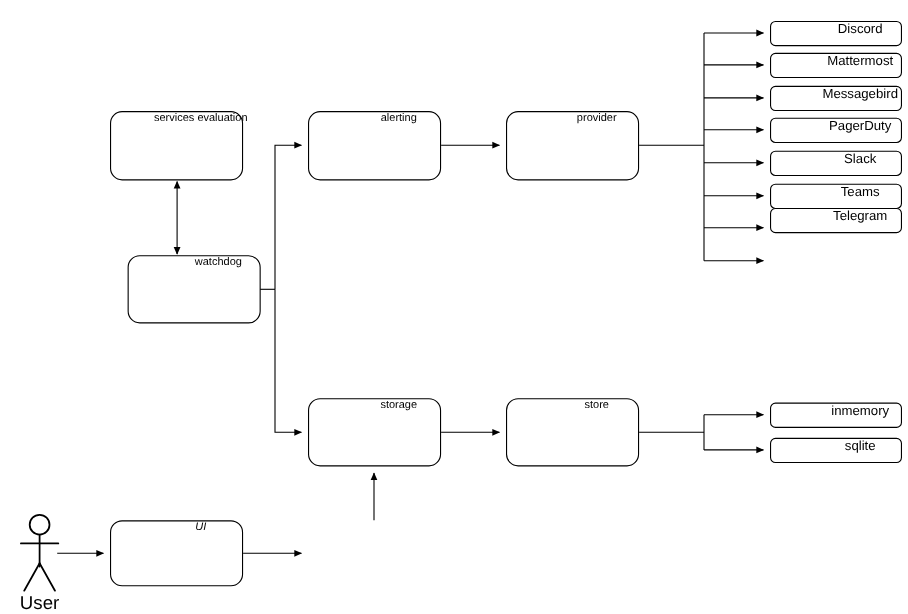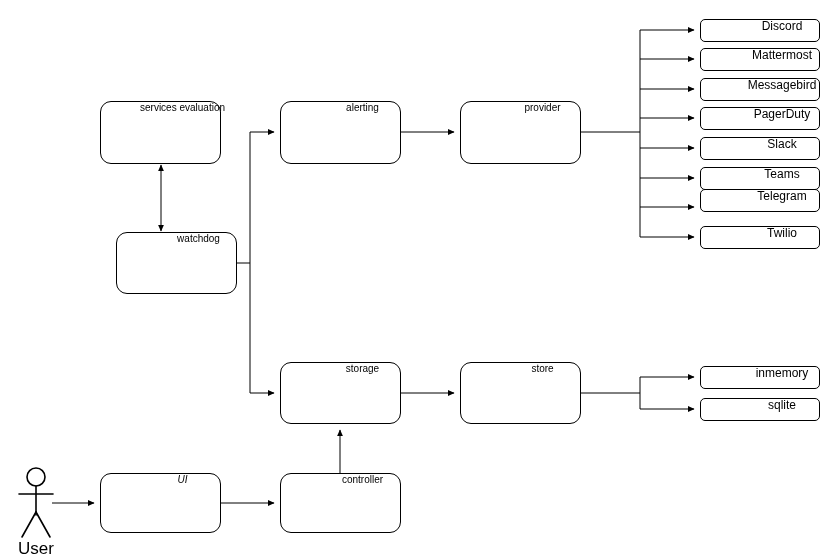--- a/index.html
+++ b/index.html
@@ -145,23 +145,20 @@
   </div>
 
   <div class="node rounded-lg module" style="left:460px; top:362px; width:121px; height:62px;">
     <span class="node-label">store</span>
   </div>
 
   <div class="node rounded-lg module" style="left:100px; top:473px; width:121px; height:60px;font-style:italic;">
     <span class="node-label">UI</span>
   </div>
 
-  <div class="node rounded-lg module" style="left:280px; top:473px; width:121px; height:60px;">
-    <span class="node-label">controller</span>
-  </div>
 
   <div class="node rounded-sm leaf" style="left:700px; top:19px; width:120px; height:23px;">
     <span class="node-label">Discord</span>
   </div>
   <div class="node rounded-sm leaf" style="left:700px; top:48px; width:120px; height:23px;">
     <span class="node-label">Mattermost</span>
   </div>
   <div class="node rounded-sm leaf" style="left:700px; top:78px; width:120px; height:23px;">
     <span class="node-label">Messagebird</span>
   </div>
@@ -170,23 +167,20 @@
   </div>
   <div class="node rounded-sm leaf" style="left:700px; top:137px; width:120px; height:23px;">
     <span class="node-label">Slack</span>
   </div>
   <div class="node rounded-sm leaf" style="left:700px; top:167px; width:120px; height:23px;">
     <span class="node-label">Teams</span>
   </div>
   <div class="node rounded-sm leaf" style="left:700px; top:189px; width:120px; height:23px;">
     <span class="node-label">Telegram</span>
   </div>
-  <div class="node rounded-sm leaf" style="left:700px; top:226px; width:120px; height:23px;">
-    <span class="node-label">Twilio</span>
-  </div>
 
   <div class="node rounded-sm leaf" style="left:700px; top:366px; width:120px; height:23px;">
     <span class="node-label">inmemory</span>
   </div>
   <div class="node rounded-sm leaf" style="left:700px; top:398px; width:120px; height:23px;">
     <span class="node-label">sqlite</span>
   </div>
 
   <div class="actor-caption" style="left:6px; top:539px; width:60px;">User</div>
 

